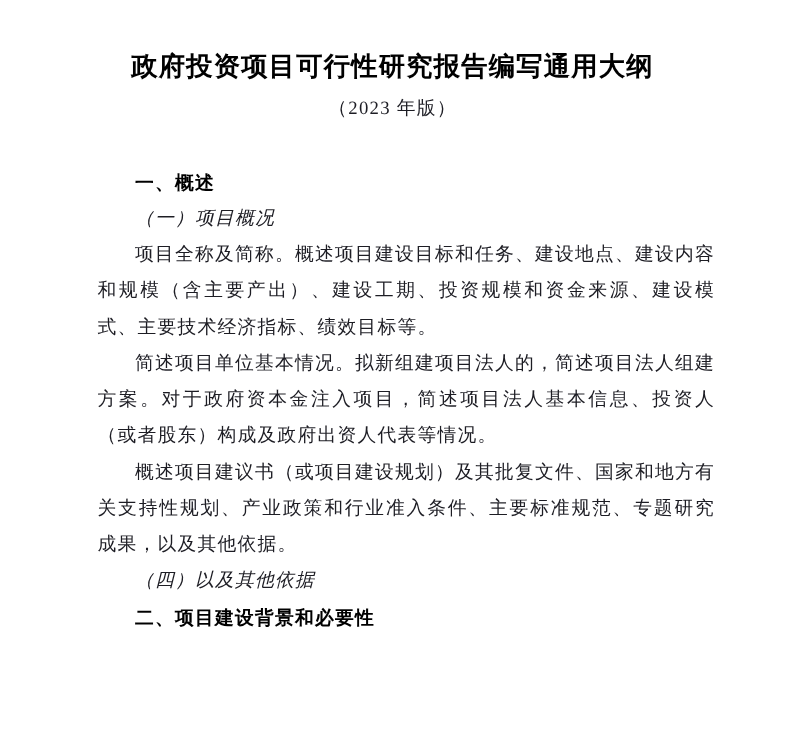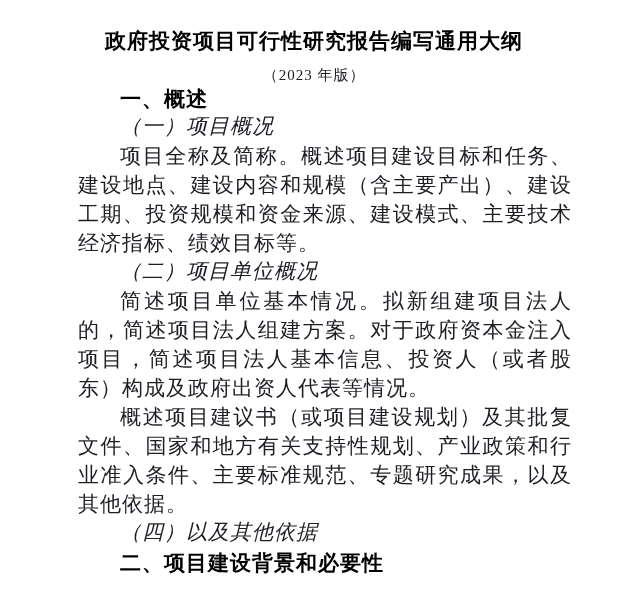--- a/index.html
+++ b/index.html
@@ -5,21 +5,21 @@
   html, body {
     margin: 0;
     padding: 0;
     background: #ffffff;
   }
   .page {
     position: relative;
     width: 628px;
     height: 592px;
     box-sizing: border-box;
-    padding-top: 28px;
+    padding-top: 40px;
     overflow: hidden;
     background: #ffffff;
     font-family: "Liberation Serif", "DejaVu Serif", serif;
   }
   .doc-title {
     margin: 0;
     text-align: center;
     font-size: 21px;
     line-height: 26px;
     font-weight: bold;
@@ -29,22 +29,23 @@
   .doc-subtitle {
     margin-top: 12px;
     text-align: center;
     font-size: 15px;
     line-height: 18px;
     letter-spacing: 1px;
     color: #1d1d24;
   }
   .doc-content {
     margin-left: 78px;
+    margin-top: 36px;
     width: 494px;
-    font-size: 21px;
+    font-size: 15px;
     line-height: 29px;
     letter-spacing: 1px;
     color: #1d1d24;
     text-align: justify;
     text-justify: inter-character;
   }
   .doc-content > div {
     text-indent: 2em;
   }
   .heading1 {
@@ -63,19 +64,18 @@
 </head>
 <body>
 
 <div class="page" style="background: rgb(255, 255, 255);">
   <div class="doc-title" style="color: rgb(0, 0, 0);">政府投资项目可行性研究报告编写通用大纲</div>
   <div class="doc-subtitle">（2023 年版）</div>
   <div class="doc-content" style="color: rgb(29, 29, 36);">
       <div class="heading1">一、概述</div>
       <div class="heading2">（一）项目概况</div>
       <div class="paragraph">项目全称及简称。概述项目建设目标和任务、建设地点、建设内容和规模（含主要产出）、建设工期、投资规模和资金来源、建设模式、主要技术经济指标、绩效目标等。</div>
-      <div class="heading2">（二）项目单位概况</div>
       <div class="paragraph">简述项目单位基本情况。拟新组建项目法人的，简述项目法人组建方案。对于政府资本金注入项目，简述项目法人基本信息、投资人（或者股东）构成及政府出资人代表等情况。</div>
       <div class="paragraph">概述项目建议书（或项目建设规划）及其批复文件、国家和地方有关支持性规划、产业政策和行业准入条件、主要标准规范、专题研究成果，以及其他依据。</div>
       <div class="heading2">（四）以及其他依据</div>
       <div class="heading1">二、项目建设背景和必要性</div>
     </div>
 </div>
 
 </body></html>

